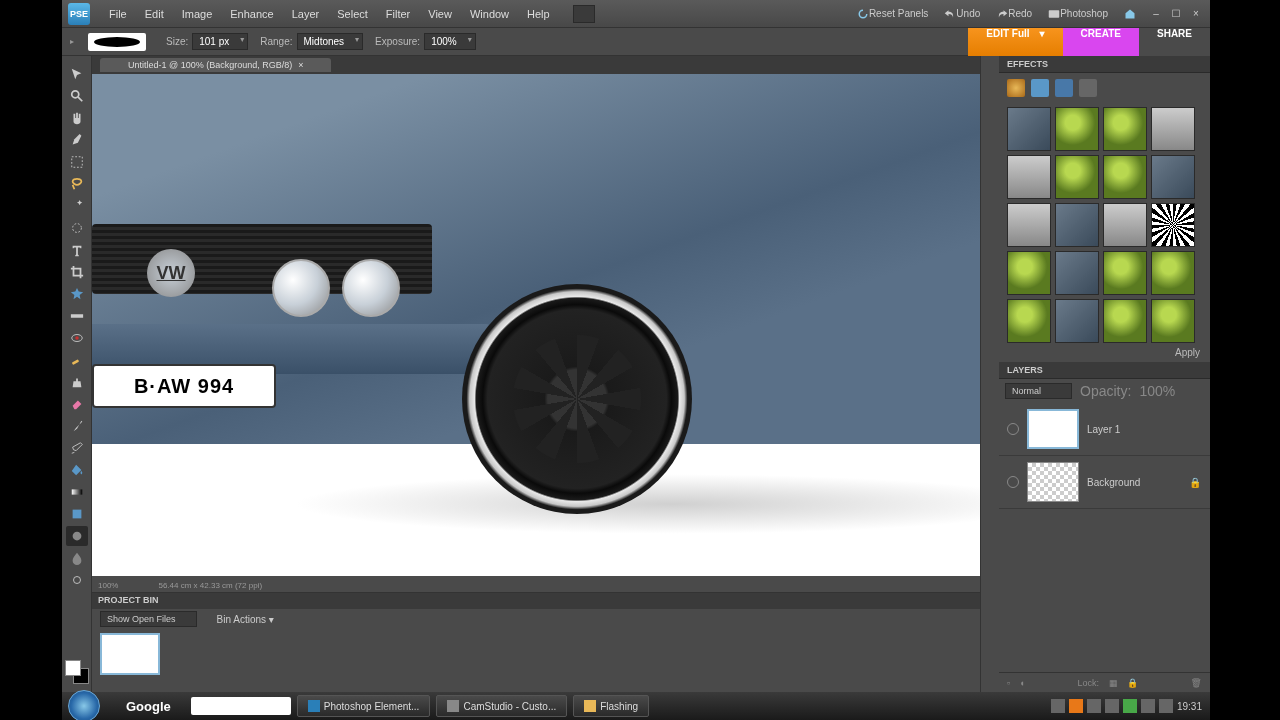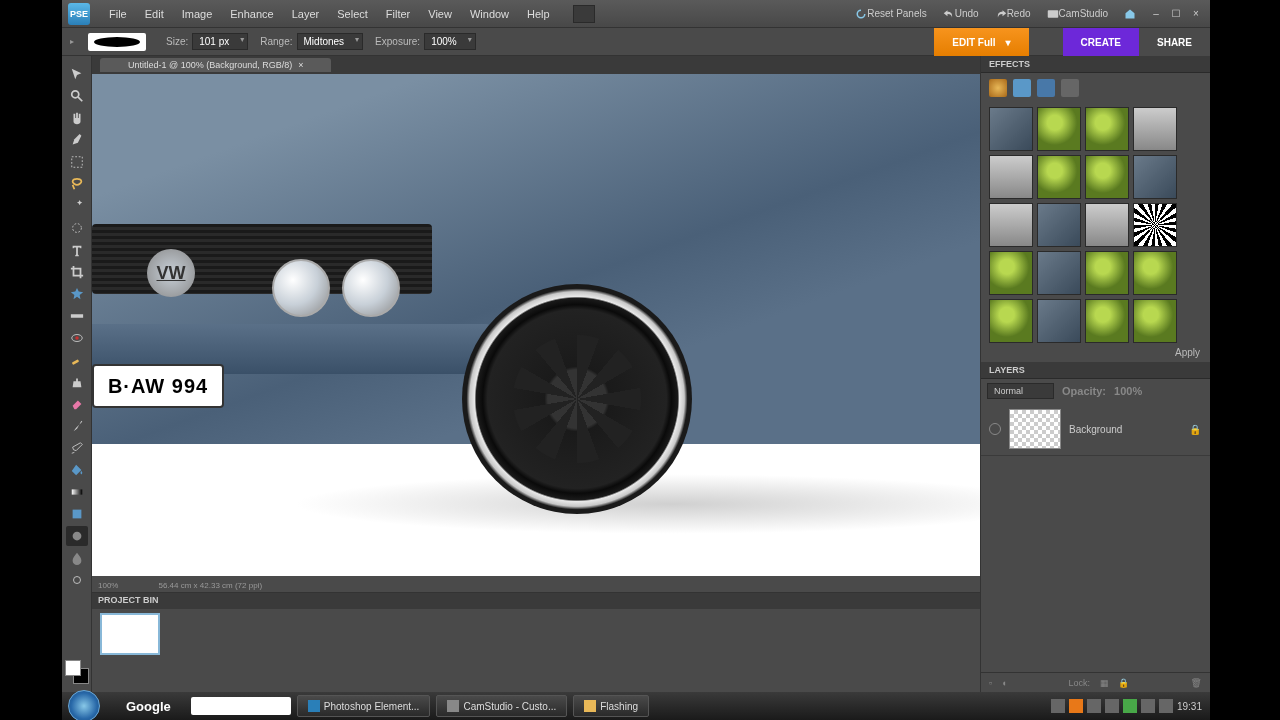--- a/index.html
+++ b/index.html
@@ -12,56 +12,56 @@
 .toolbtn { display: flex; align-items: center; color: #ccc; font-size: 10px; padding: 3px 8px; cursor: pointer; }
 .toolbtn svg { width: 12px; height: 12px; }
 .winbtn { width: 16px; height: 14px; margin-left: 4px; color: #ccc; display: flex; align-items: center; justify-content: center; font-size: 10px; cursor: pointer; }
 .optbar { height: 28px; background: #4a4a4a; display: flex; align-items: center; padding: 0 8px; border-bottom: 1px solid #333; }
 .brush-preview { width: 58px; height: 18px; background: #fff; border-radius: 2px; margin: 0 8px; display: flex; align-items: center; justify-content: center; }
 .brush-preview::after { content: ''; width: 46px; height: 10px; background: #000; border-radius: 50%; }
 .optlabel { color: #bbb; font-size: 10px; margin-left: 12px; margin-right: 4px; }
 .optval { color: #fff; font-size: 10px; background: #3a3a3a; padding: 2px 18px 2px 6px; border: 1px solid #2a2a2a; position: relative; }
 .optval::after { content: '▾'; position: absolute; right: 3px; top: 1px; font-size: 8px; color: #999; }
 .rbuttons { position: absolute; right: 0; top: 0; display: flex; height: 28px; }
-.rbtn { padding: 0 18px; display: flex; align-items: center; font-size: 10px; font-weight: bold; color: #fff; cursor: pointer; }
+.rbtn { padding: 0 18px; display: flex; align-items: flex-start; font-size: 10px; font-weight: bold; color: #fff; cursor: pointer; }
 .rbtn.edit { background: linear-gradient(#f7941d,#e67e00); }
-.rbtn.create { background: #6d28d9; margin-left: 34px; }
+.rbtn.create { background: #d946ef; }
 .rbtn.share { background: #4a4a4a; }
 .main { display: flex; height: calc(100% - 56px); }
 .toolbox { width: 30px; background: #4a4a4a; border-right: 1px solid #333; display: flex; flex-direction: column; align-items: center; padding-top: 8px; gap: 2px; }
 .tool { width: 22px; height: 20px; display: flex; align-items: center; justify-content: center; cursor: pointer; color: #ccc; border-radius: 2px; }
 .tool.sel { background: #2a2a2a; }
 .tool svg { width: 14px; height: 14px; fill: currentColor; }
 .canvas-area { flex: 1; display: flex; flex-direction: column; background: #4a4a4a; }
 .tabbar { height: 18px; background: #3a3a3a; display: flex; align-items: center; padding-left: 8px; }
 .tab { background: #5a5a5a; color: #ddd; font-size: 9px; padding: 2px 28px; border-radius: 3px 3px 0 0; display: flex; gap: 6px; }
 .tab-close { cursor: pointer; }
 .canvas { flex: 1; background: #fff; margin: 0 0 2px 0; position: relative; overflow: hidden; }
 .car { position: absolute; inset: 0; }
 .status { height: 14px; background: #4a4a4a; color: #999; font-size: 8px; padding: 0 6px; display: flex; align-items: center; gap: 40px; }
 .projectbin { height: 100px; background: #4a4a4a; border-top: 1px solid #333; }
 .pb-head { height: 16px; color: #ccc; font-size: 9px; font-weight: bold; padding: 2px 6px; background: #3a3a3a; }
 .pb-bar { height: 20px; display: flex; align-items: center; padding: 0 8px; gap: 20px; }
 .pb-select { color: #ccc; font-size: 9px; background: #3a3a3a; padding: 2px 20px 2px 6px; border: 1px solid #2a2a2a; }
 .pb-action { color: #ccc; font-size: 10px; }
 .pb-thumbs { display: flex; padding: 4px 8px; gap: 6px; }
 .pb-thumb { width: 60px; height: 42px; background: #fff; border: 2px solid #88b8d8; }
-.panels { width: 230px; background: #4a4a4a; border-left: 1px solid #333; display: flex; flex-direction: column; }
+.panels { width: 230px; background: #4a4a4a; border-left: 1px solid #333; display: flex; flex-direction: column; padding-left: 18px; }
 .panel-head { background: #3a3a3a; color: #ccc; font-size: 9px; font-weight: bold; padding: 3px 8px; border-bottom: 1px solid #2a2a2a; }
 .fx-icons { display: flex; gap: 6px; padding: 6px 8px; }
 .fx-icon { width: 18px; height: 18px; background: #666; border-radius: 2px; cursor: pointer; }
 .fx-grid { display: grid; grid-template-columns: repeat(4, 44px); gap: 4px; padding: 4px 8px; overflow-y: auto; height: 240px; }
 .fx-thumb { width: 44px; height: 44px; background: radial-gradient(circle at 40% 35%, #b8d850 20%, #5a7a20 60%); border: 1px solid #2a2a2a; cursor: pointer; }
 .fx-thumb.alt { background: linear-gradient(135deg,#6a7a8a,#3a4a5a); }
 .fx-thumb.gray { background: linear-gradient(#ccc,#888); }
 .fx-apply { text-align: right; padding: 4px 10px; color: #bbb; font-size: 10px; }
 .layers { flex: 1; display: flex; flex-direction: column; }
 .layer-opts { display: flex; padding: 4px 6px; gap: 8px; align-items: center; }
 .layer-select { background: #3a3a3a; color: #ccc; font-size: 9px; padding: 2px 30px 2px 6px; border: 1px solid #2a2a2a; }
-.oplabel { color: #888; font-size: 11px; font-weight: bold; }
+.oplabel { color: #888; font-size: 14px; }
 .layer-row { display: flex; align-items: center; padding: 6px 8px; gap: 8px; border-bottom: 1px solid #3a3a3a; }
 .eye { width: 12px; height: 12px; border: 1px solid #888; border-radius: 50%; }
 .lthumb { width: 52px; height: 40px; background: #fff; border: 1px solid #888; }
 .lthumb.checker { background: repeating-conic-gradient(#ccc 0 25%, #fff 0 50%) 0 0/8px 8px; }
 .lname { color: #ccc; font-size: 10px; flex: 1; }
 .lock { color: #888; font-size: 10px; }
 .layer-foot { margin-top: auto; height: 20px; border-top: 1px solid #333; display: flex; align-items: center; padding: 0 8px; gap: 10px; color: #888; font-size: 9px; }
 .swatch-area { position: absolute; bottom: 8px; left: 3px; }
 .swatch { width: 16px; height: 16px; border: 1px solid #888; }
 .swatch.fg { background: #fff; position: relative; z-index: 2; }
@@ -74,21 +74,21 @@
 .tray { margin-left: auto; display: flex; align-items: center; gap: 4px; padding-right: 8px; color: #ccc; font-size: 10px; }
 .tray-icon { width: 14px; height: 14px; background: #666; }
 
 .car-body { position: absolute; left: -40px; top: -10px; width: 980px; height: 380px; background: linear-gradient(160deg,#7a8fa3 20%,#4a6078 55%,#5a7088 70%); border-radius: 10px 60px 10px 10px / 10px 40px 10px 10px; }
 .windshield { position: absolute; left: 140px; top: -20px; width: 760px; height: 140px; background: linear-gradient(#b8c8d4,#8a9aaa); transform: skewX(-18deg); border-radius: 8px; }
 .grille { position: absolute; left: 0; top: 150px; width: 340px; height: 70px; background: repeating-linear-gradient(#1a1a1a 0 3px,#2a2a2a 3px 6px); border-radius: 4px; }
 .headlight { position: absolute; width: 58px; height: 58px; background: radial-gradient(circle at 35% 35%,#fff,#c8d0d8 50%,#888); border-radius: 50%; top: 185px; border: 2px solid #aaa; }
 .hl1 { left: 180px; } .hl2 { left: 250px; }
 .vwlogo { position: absolute; left: 55px; top: 175px; width: 48px; height: 48px; background: radial-gradient(circle,#c8d0d8,#888); border-radius: 50%; display: flex; align-items: center; justify-content: center; color: #333; font-weight: bold; font-size: 18px; text-decoration: underline; }
 .bumper { position: absolute; left: -20px; top: 250px; width: 420px; height: 50px; background: linear-gradient(#5a7088,#3a5068); border-radius: 6px; }
-.plate { position: absolute; left: 0; top: 290px; width: 132px; height: 44px; background: #fff; border: 2px solid #333; border-radius: 4px; display: flex; align-items: center; justify-content: center; font-size: 20px; font-weight: bold; letter-spacing: 1px; }
+.plate { position: absolute; left: 0; top: 290px; width: 184px; height: 44px; background: #fff; border: 2px solid #333; border-radius: 4px; display: flex; align-items: center; justify-content: center; font-size: 20px; font-weight: bold; letter-spacing: 1px; }
 .wheel { position: absolute; left: 370px; top: 210px; width: 230px; height: 230px; background: radial-gradient(circle,#333 18%,#1a1a1a 20%,#222 55%,#0a0a0a 58%,#1a1a1a 62%,#e8e8e8 63%,#c8c8c8 66%,#1a1a1a 68%); border-radius: 50%; }
 .wheel::before { content:''; position: absolute; inset: 22%; background: conic-gradient(#222 0 20deg,transparent 20deg 40deg,#222 40deg 60deg,transparent 60deg 80deg,#222 80deg 100deg,transparent 100deg 120deg,#222 120deg 140deg,transparent 140deg 160deg,#222 160deg 180deg,transparent 180deg 200deg,#222 200deg 220deg,transparent 220deg 240deg,#222 240deg 260deg,transparent 260deg 280deg,#222 280deg 300deg,transparent 300deg 320deg,#222 320deg 340deg,transparent 340deg 360deg); border-radius: 50%; }
 .caliper { position: absolute; left: 440px; top: 300px; width: 70px; height: 40px; background: #c82020; border-radius: 8px; }
 .shadow { position: absolute; left: 200px; top: 400px; width: 760px; height: 60px; background: radial-gradient(ellipse,#d0d0d0,transparent 70%); }
 </style>
 </head>
 <body>
 
 <div class="app">
 
@@ -121,21 +121,21 @@
     <div class="toolbtn">
         <svg viewBox="0 0 16 16">
           <path fill="#ccc" d="M10 3l5 4-5 4V8c-4 0-6 2-6 5-1-6 2-8 6-8V3z"></path>
         </svg>
         <span>Redo</span>
       </div>
     <div class="toolbtn">
         <svg viewBox="0 0 16 16">
           <rect fill="#ccc" x="1" y="3" width="14" height="10" rx="1"></rect>
         </svg>
-        <span>CamStudio</span>
+        <span>Photoshop</span>
       </div>
     <div class="toolbtn">
         <svg viewBox="0 0 16 16">
           <path fill="#88c8e8" d="M8 2l6 5v7H2V7z"></path>
         </svg>
       </div>
     <div class="winbtn">–</div>
     <div class="winbtn">☐</div>
     <div class="winbtn">×</div>
   </div>
@@ -317,20 +317,24 @@
           <div class="caliper"></div>
           <div class="wheel"></div>
         </div>
       </div>
       <div class="status">
         <span>100%</span>
         <span>56.44 cm x 42.33 cm (72 ppi)</span>
       </div>
       <div class="projectbin">
         <div class="pb-head">PROJECT BIN</div>
+        <div class="pb-bar">
+          <div class="pb-select">Show Open Files</div>
+          <div class="pb-action"><span>Bin Actions</span> ▾</div>
+        </div>
         <div class="pb-thumbs">
           <div class="pb-thumb"></div>
         </div>
       </div>
     </div>
 
     <div class="panels">
       <div class="panel-head">EFFECTS</div>
       <div class="fx-icons">
         <div class="fx-icon" style="background:radial-gradient(#e8b858,#a86818);"></div>
@@ -361,20 +365,25 @@
         <div class="fx-thumb"></div>
       </div>
       <div class="fx-apply">Apply</div>
 
       <div class="panel-head">LAYERS</div>
       <div class="layers">
         <div class="layer-opts">
           <div class="layer-select">Normal</div>
           <span class="oplabel">Opacity:</span>
           <span class="oplabel">100%</span>
+        </div>
+        <div class="layer-row">
+          <div class="eye"></div>
+          <div class="lthumb" style="border:2px solid #88b8d8;"></div>
+          <div class="lname">Layer 1</div>
         </div>
         <div class="layer-row">
           <div class="eye"></div>
           <div class="lthumb checker"></div>
           <div class="lname">Background</div>
           <div class="lock">🔒</div>
         </div>
         <div class="layer-foot">
           <span>▫</span>
           <span>◐</span>

